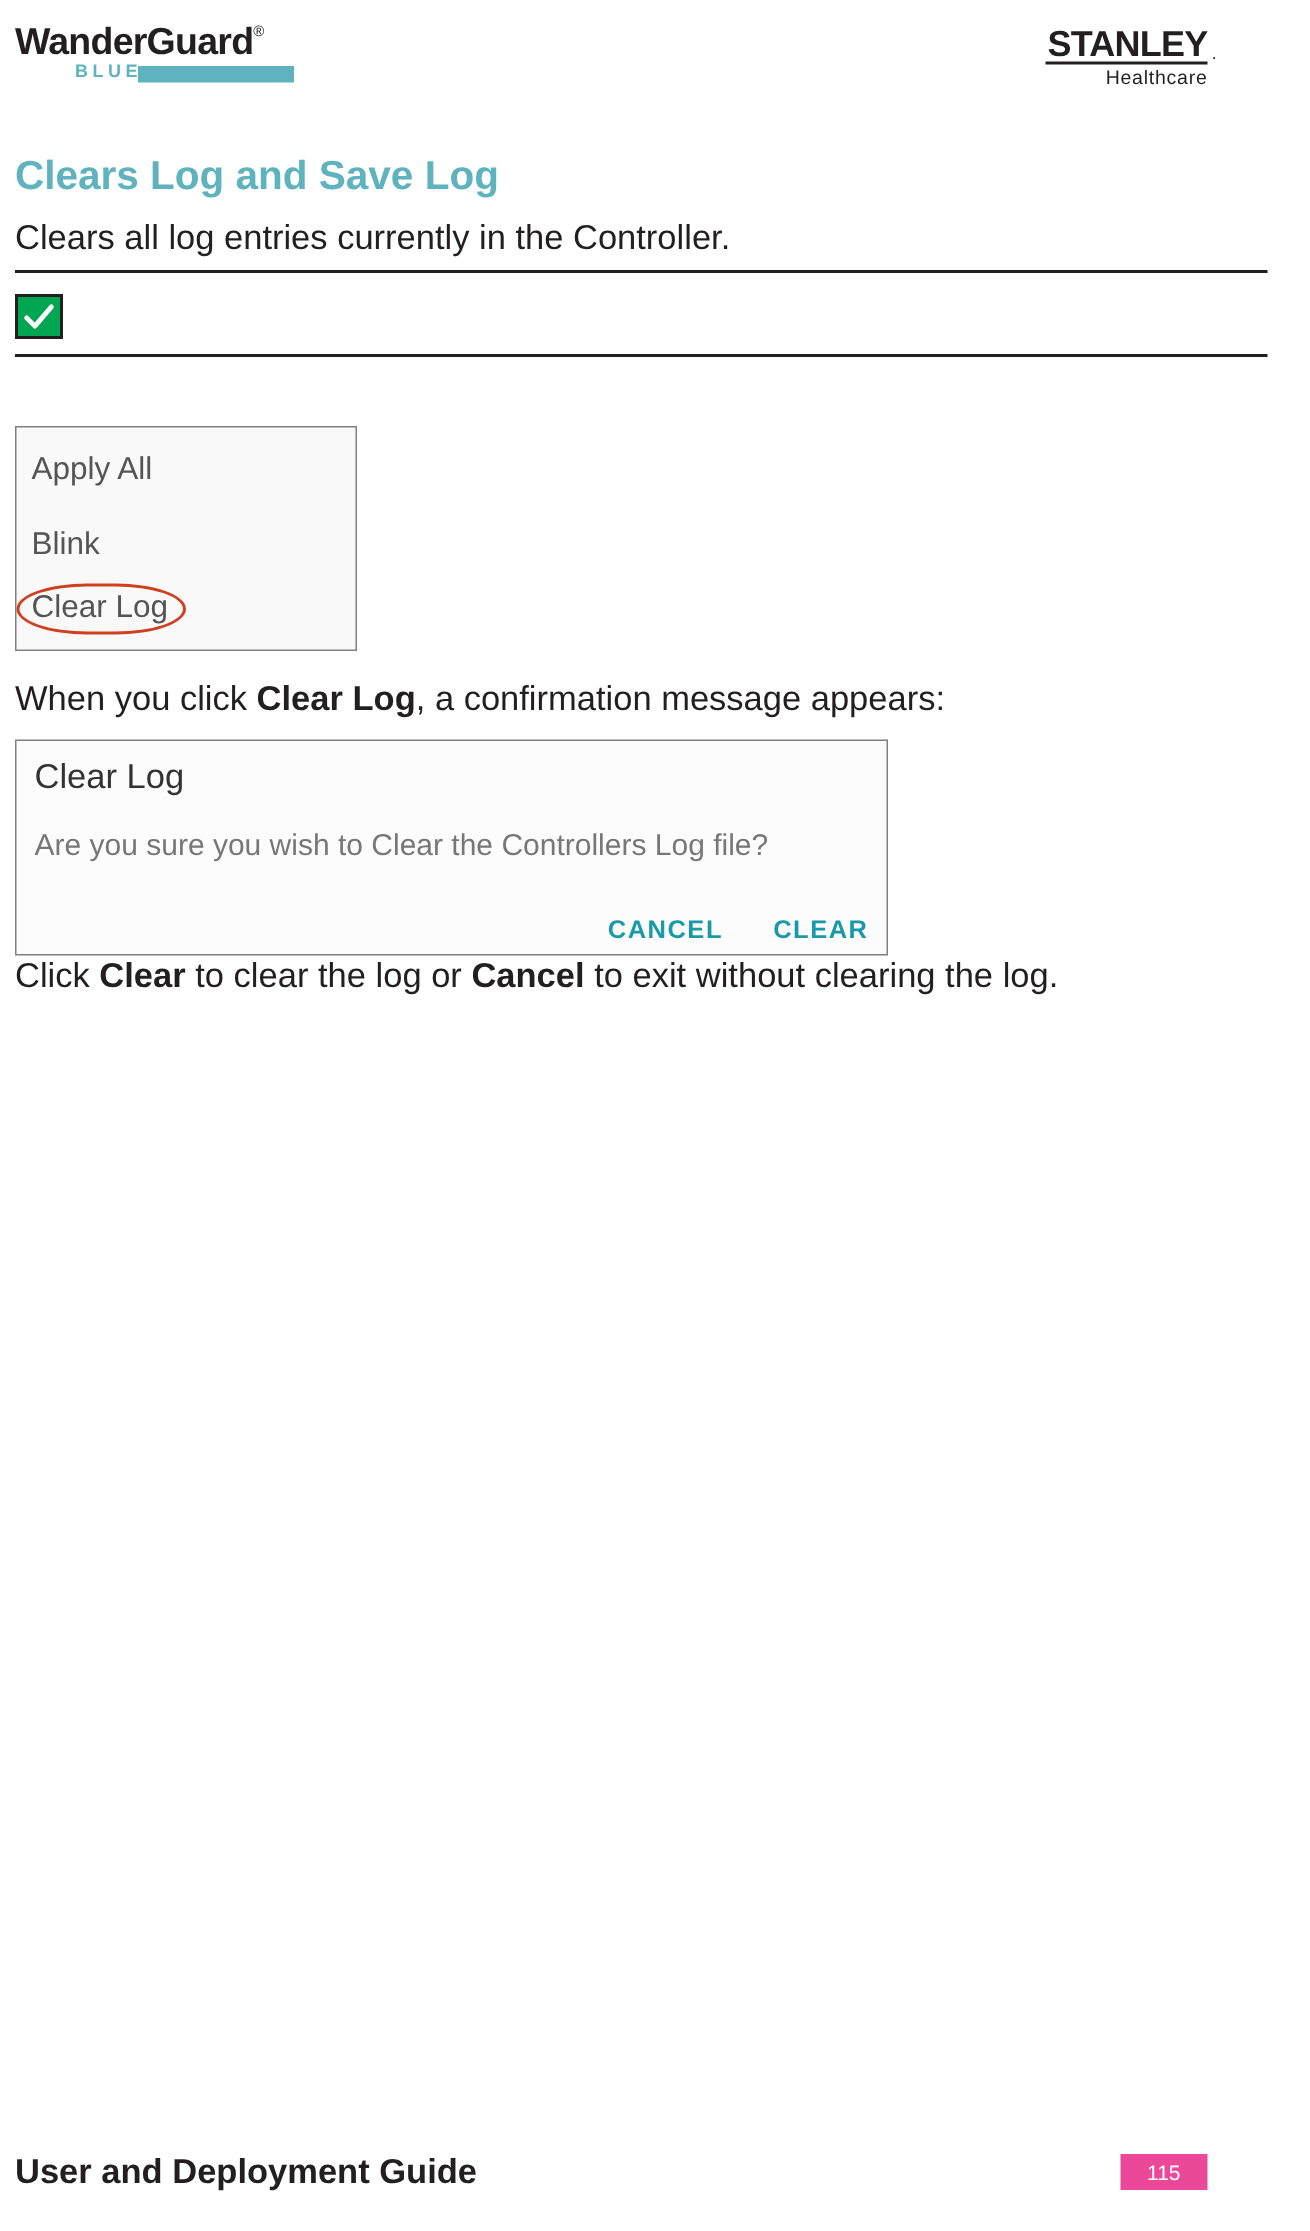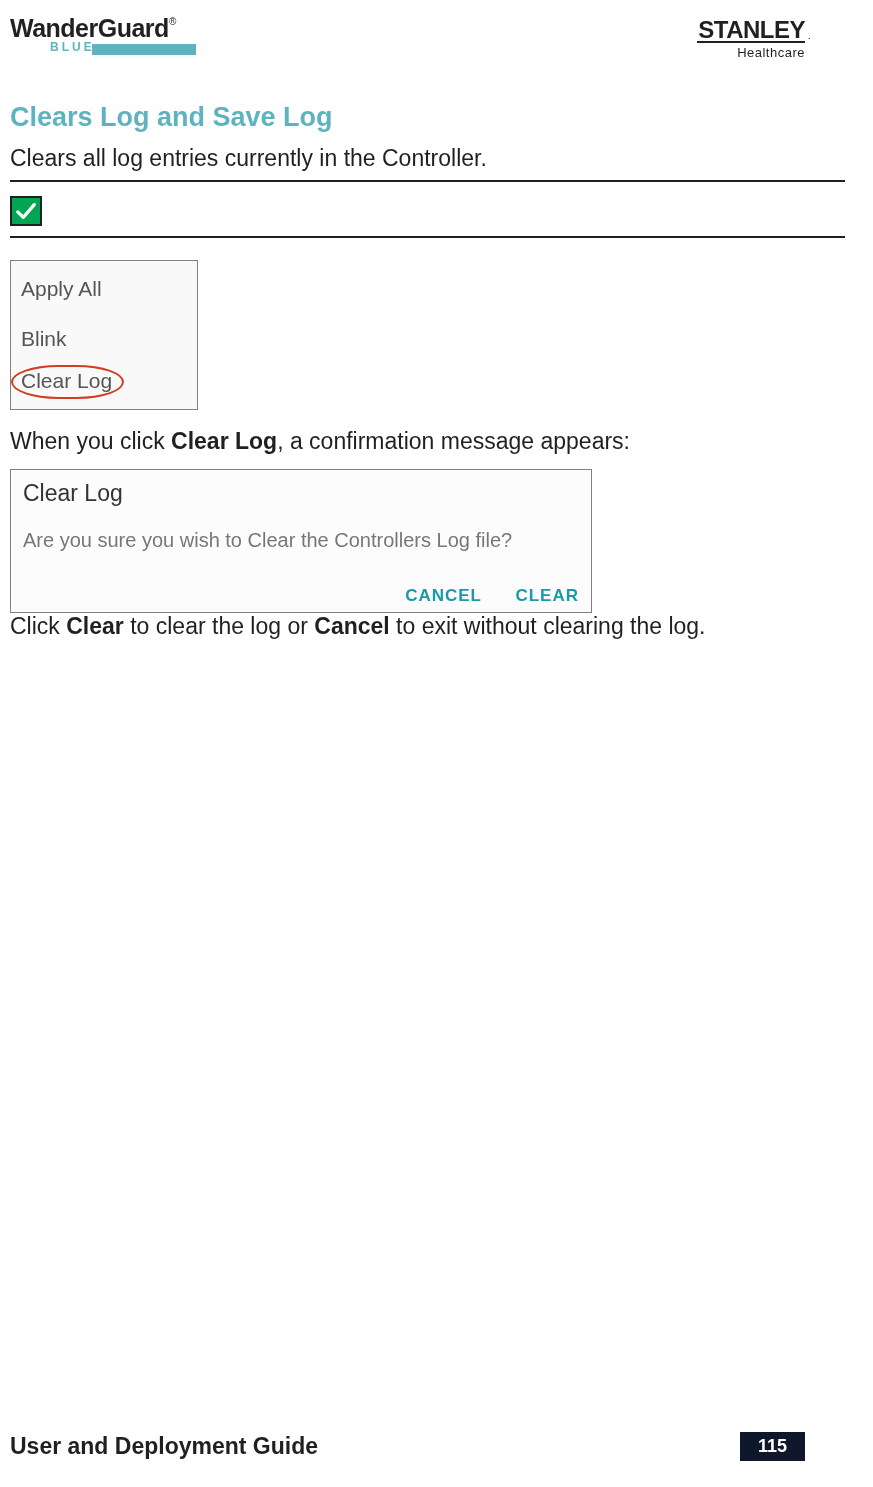--- a/index.html
+++ b/index.html
@@ -19,38 +19,38 @@
   .stanley-sub { font-size:13px; color:#231f20; letter-spacing:0.5px; }
   
   .content { padding-top:40px; }
   h1.section { color:#5fb3bf; font-weight:700; font-size:27px; margin-bottom:10px; font-family: "Segoe UI", Arial, sans-serif; }
   p.body { font-size:23px; line-height:1.35; }
   .callout { border-top:2px solid #231f20; border-bottom:2px solid #231f20; padding:6px 0 10px 0; display:flex; align-items:flex-start; margin-top:6px; }
   .callout-icon { width:32px; height:30px; background:#00a651; border:2px solid #231f20; margin:8px 14px 0 0; display:flex; align-items:center; justify-content:center; flex-shrink:0; }
   .callout-icon svg { width:24px; height:22px; }
   .callout-text { font-size:23px; line-height:1.32; }
   
-  .fig1 { border:1.5px solid #808080; width:188px; margin-top:22px; padding:12px 0 10px 6px; background:#f9f9f9; }
+  .fig1 { border:1.5px solid #808080; width:228px; margin-top:46px; padding:12px 0 10px 6px; background:#f9f9f9; }
   .fig1-item { font-family: Arial, sans-serif; font-size:21px; color:#555; padding:4px 4px; }
   .fig1-space { height:18px; }
   .clearlog-oval { display:inline-block; border:2px solid #d04020; border-radius:50%/60%; padding:2px 10px 4px 8px; margin-left:-6px; margin-top:10px; }
   
   .mid { font-size:23px; margin-top:18px; }
   
   .fig2 { border:1.5px solid #808080; width:582px; margin-top:14px; background:#fcfcfc; padding:10px 12px 6px 12px; font-family: Arial, sans-serif; }
   .fig2-title { font-size:23px; color:#333; font-weight:400; }
   .fig2-msg { font-size:20px; color:#777; margin-top:22px; }
   .fig2-btns { text-align:right; margin-top:34px; letter-spacing:1px;}
   .fig2-btn { color:#1a9aa8; font-weight:600; font-size:17px; margin-left:28px; display:inline-block; }
   
   .bottom { font-size:23px; }
   
   .footer { position:absolute; bottom:26px; left:10px; right:68px; display:flex; justify-content:space-between; align-items:center; }
   .footer-title { font-size:23px; font-weight:700; color:#231f20; }
-  .pagenum { background:#0f172a; color:#fff; font-weight:700; font-size:18px; padding:4px 18px; }
+  .pagenum { background:#ec4899; color:#fff; font-weight:400; font-size:14px; padding:4px 18px; }
 </style>
 </head>
 <body>
 
 <div class="page">
   <div class="header">
     <div class="wg-logo">
       <span class="wg-word">WanderGuard</span><span class="wg-r">®</span>
       <span class="wg-blue">BLUE</span>
       <span class="wg-bar"></span>

